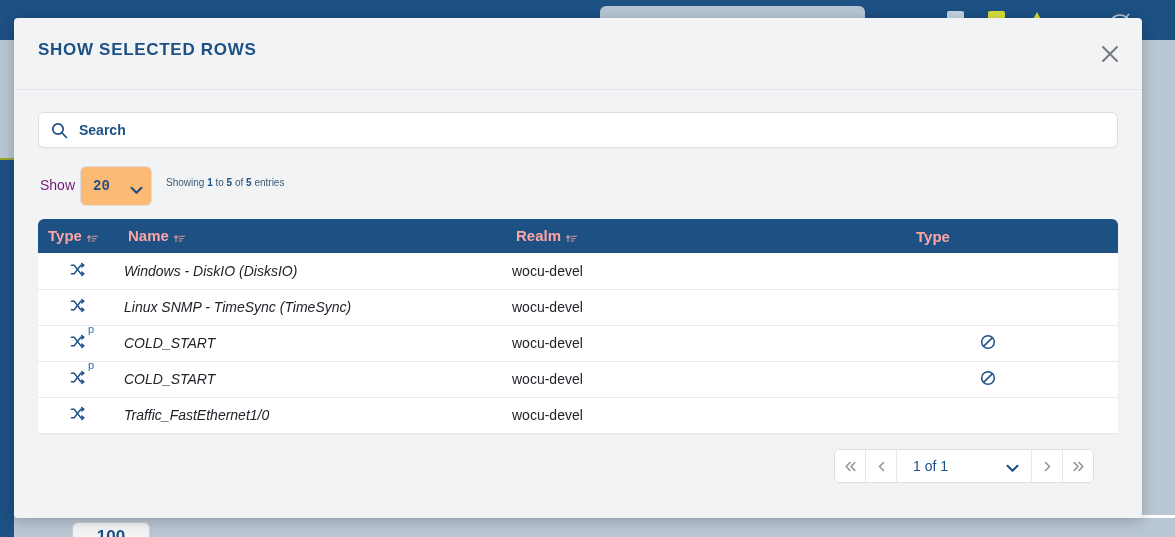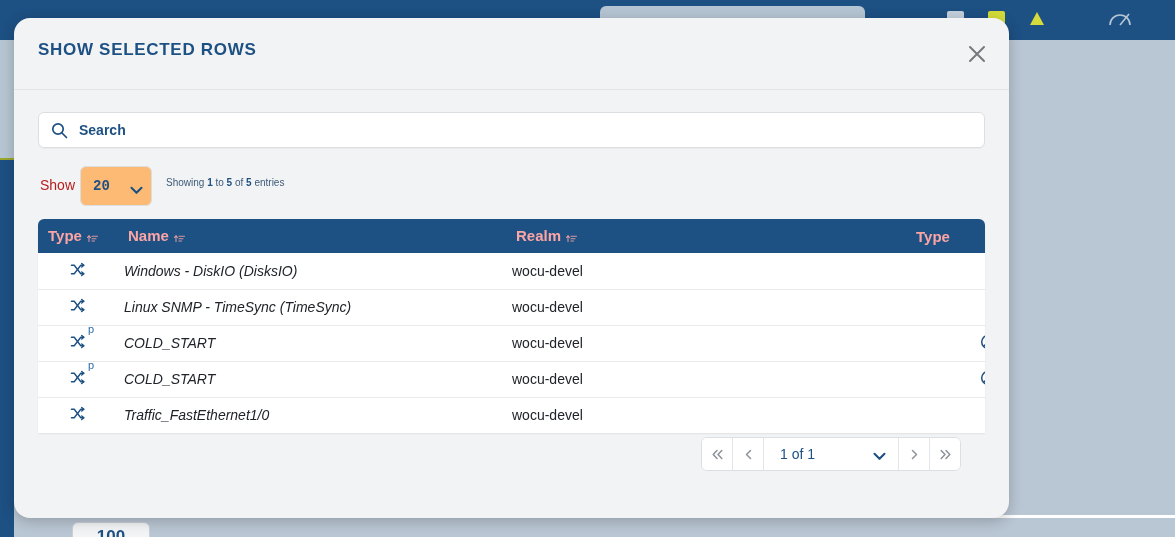--- a/index.html
+++ b/index.html
@@ -57,23 +57,23 @@
   }
   .bg-content-strip {
     position: absolute; top: 515px; left: 36px; right: 0; height: 3px;
     background: #ffffff;
   }
 
   
   #modal {
     position: absolute;
     top: 18px; left: 14px;
-    width: 995px; height: 500px;
+    width: 1128px; height: 500px;
     background: #f2f3f5;
-    border-radius: 16px;
+    border-radius: 4px;
     box-shadow: 0 3px 14px rgba(0,0,0,0.22);
     overflow: hidden;
   }
   .modal-header {
     position: relative;
     height: 72px;
     border-bottom: 1px solid #e2e4e7;
   }
   .modal-title {
     position: absolute; left: 24px; top: 22px;
@@ -118,21 +118,21 @@
   .search-input::placeholder { color: #1d5083; opacity: 1; font-weight: bold; }
 
   
   .controls {
     position: relative;
     margin-top: 18px;
     height: 40px;
   }
   .show-label {
     position: absolute; left: 2px; top: 11px;
-    font-size: 14px; color: #b91c1c;
+    font-size: 14px; color: #701a75;
   }
   .length-select {
     position: absolute; left: 42px; top: 0;
     width: 72px; height: 40px;
     background: #fdba74;
     border: 1px solid #dcdfe2;
     border-radius: 6px;
     font-family: Liberation Mono, monospace;
     font-size: 14px; font-weight: bold; color: #1d5083;
     padding-left: 12px;
@@ -204,21 +204,21 @@
     font-size: 11px; color: #2a6ca8; font-weight: normal;
   }
   .ban-icon { color: #1d5083; }
 
   
   .pagination-row {
     position: relative;
     height: 64px;
   }
   .pagination {
-    position: absolute; right: 24px; top: 4px;
+    position: absolute; right: 24px; top: 16px;
     display: flex; align-items: stretch;
     background: #fff;
     border: 1px solid #dcdfe2;
     border-radius: 6px;
     height: 34px;
     overflow: hidden;
   }
   .pg-btn {
     width: 31px;
     display: flex; align-items: center; justify-content: center;

